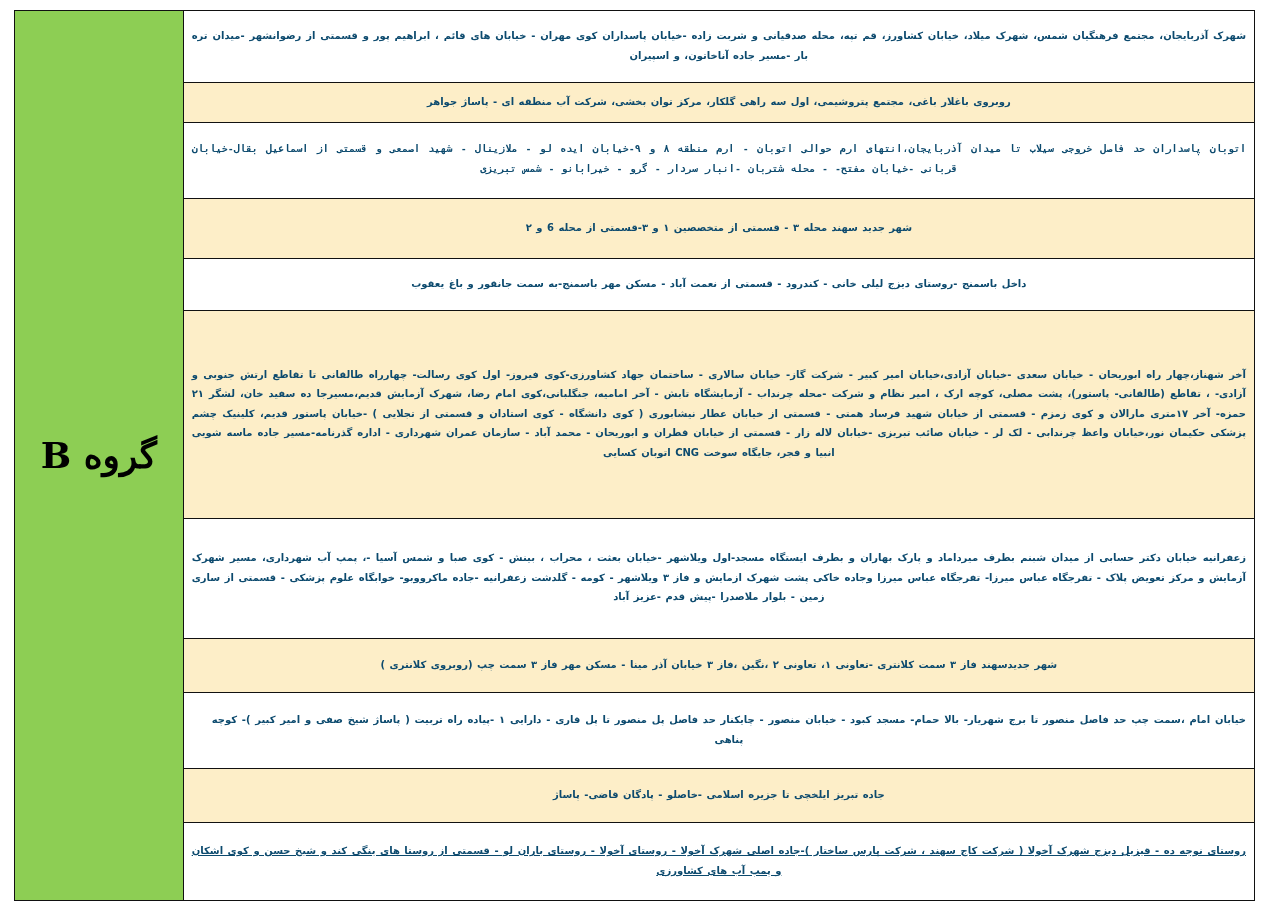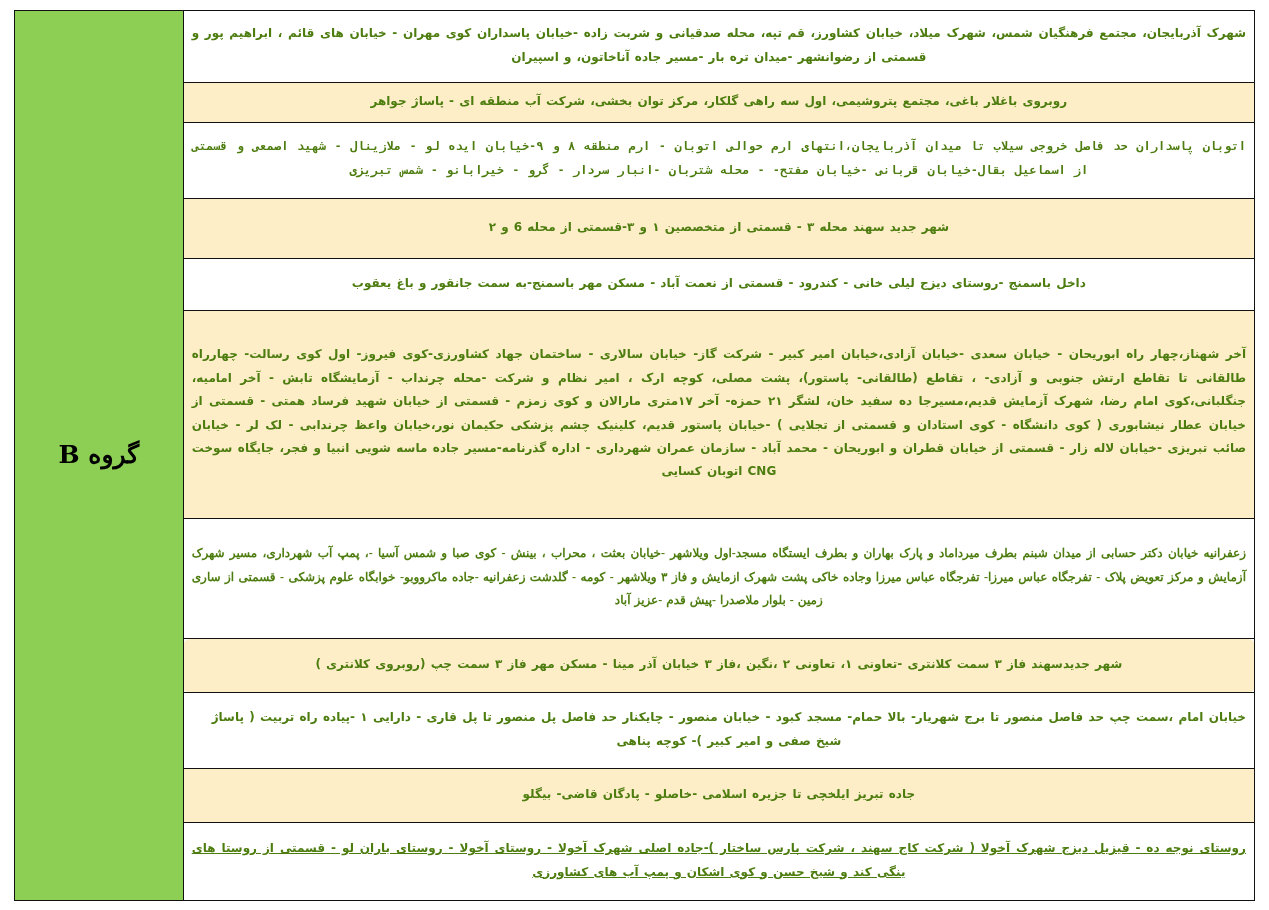--- a/index.html
+++ b/index.html
@@ -19,53 +19,53 @@
     direction:rtl;
   }
   table.grid td{
     border:1px solid #111111;
     vertical-align:middle;
     padding:5px 8px 7px 8px;
     box-sizing:border-box;
   }
   td.addr{
     width:940px;
-    font-size:12px;
+    font-size:10px;
     line-height:1.95;
-    color:#4d7c0f;
+    color:#0c4a6e;
     text-align:justify;
     text-align-last:center;
     font-weight:600;
     letter-spacing:0px;
     word-spacing:1px;
   }
   td.addr.short{ text-align:center; text-align-last:center;}
   tr.odd td.addr{ background:#ffffff; }
   tr.even td.addr{ background:#fdeec8; }
   td.groupcell{
     width:148px;
     background:#8dce54;
     text-align:center;
     vertical-align:middle;
     font-family:"DejaVu Serif","Liberation Serif",serif;
-    font-size:25px;
+    font-size:36px;
     font-weight:700;
     color:#000000;
     border:1px solid #111111;
   }
   .grp-label{display:inline-block;direction:rtl;}
   
   tr.r0 td{height:72px;}
   tr.r1 td{height:40px;}
   tr.r2 td{height:76px;font-family:Liberation Mono, monospace;}
   tr.r3 td{height:60px;}
   tr.r4 td{height:52px;}
   tr.r5 td{height:208px;}
-  tr.r6 td{height:120px;font-family:Liberation Serif, serif;}
-  tr.r7 td{height:54px;border-radius:7px;}
+  tr.r6 td{height:120px;}
+  tr.r7 td{height:54px;}
   tr.r8 td{height:76px;padding-left:28px;}
   tr.r9 td{height:54px;}
   tr.r10 td{height:78px;text-decoration:underline;}
 </style>
 </head>
 <body>
 
 <div id="page">
   <table class="grid">
     <tbody>
@@ -93,20 +93,20 @@
       <tr class="r6 odd">
         <td class="addr">زعفرانیه خیابان دکتر حسابی از میدان شبنم بطرف میرداماد و پارک بهاران و بطرف ایستگاه مسجد-اول ویلاشهر -خیابان بعثت ، محراب ، بینش - کوی صبا و شمس آسیا -، پمپ آب شهرداری، مسیر شهرک آزمایش و مرکز تعویض پلاک - تفرجگاه عباس میرزا- تفرجگاه عباس میرزا وجاده خاکی پشت شهرک ازمایش و فاز ۳ ویلاشهر - کومه - گلدشت زعفرانیه -جاده ماکرووبو- خوابگاه علوم پزشکی - قسمتی از ساری زمین - بلوار ملاصدرا -پیش قدم -عزیز آباد</td>
       </tr>
       <tr class="r7 even">
         <td class="addr short">شهر جدیدسهند فاز ۳ سمت کلانتری  -تعاونی ۱، تعاونی ۲ ،نگین ،فاز ۳ خیابان آذر مینا - مسکن مهر فاز ۳ سمت چپ (روبروی کلانتری )</td>
       </tr>
       <tr class="r8 odd">
         <td class="addr">خیابان امام ،سمت چپ حد فاصل منصور تا برج شهریار- بالا حمام- مسجد کبود - خیابان منصور - چایکنار حد فاصل پل منصور تا پل قاری - دارایی ۱ -پیاده راه تربیت ( پاساژ شیخ صفی و امیر کبیر )- کوچه پناهی</td>
       </tr>
       <tr class="r9 even">
-        <td class="addr short">جاده تبریز ایلخچی تا جزیره اسلامی -خاصلو - پادگان قاضی- بیگلو</td>
+        <td class="addr short">جاده تبریز ایلخچی تا جزیره اسلامی -خاصلو - پادگان قاضی- پاساژ</td>
       </tr>
       <tr class="r10 odd">
         <td class="addr">روستای نوجه ده - قیزیل دیزج شهرک آخولا ( شرکت کاج سهند ، شرکت پارس ساختار )-جاده اصلی شهرک آخولا - روستای آخولا - روستای باران لو - قسمتی از روستا های ینگی کند و شیخ حسن و کوی اشکان و پمپ آب های کشاورزی</td>
       </tr>
     </tbody>
   </table>
 </div>
 
 </body></html>

